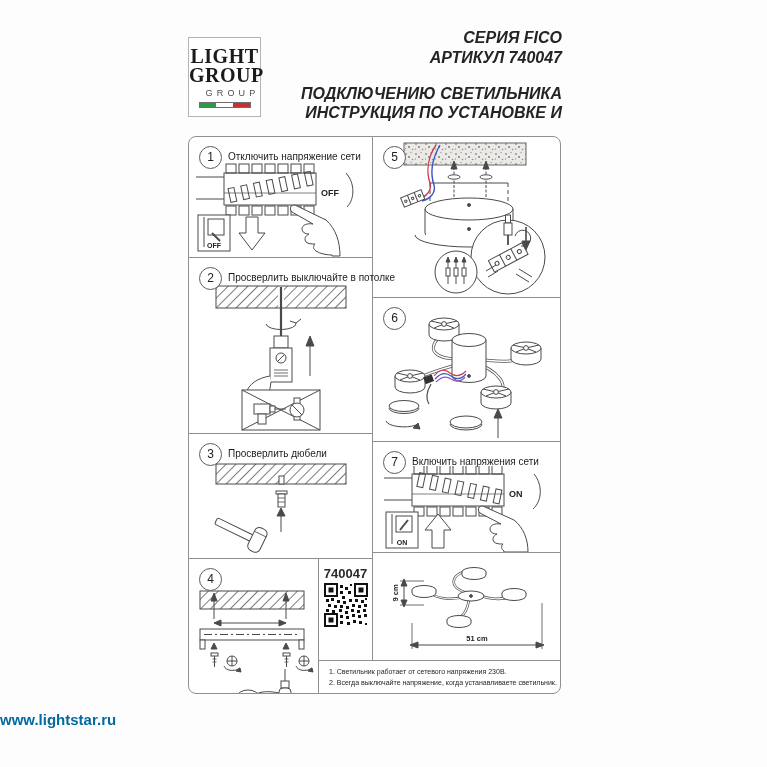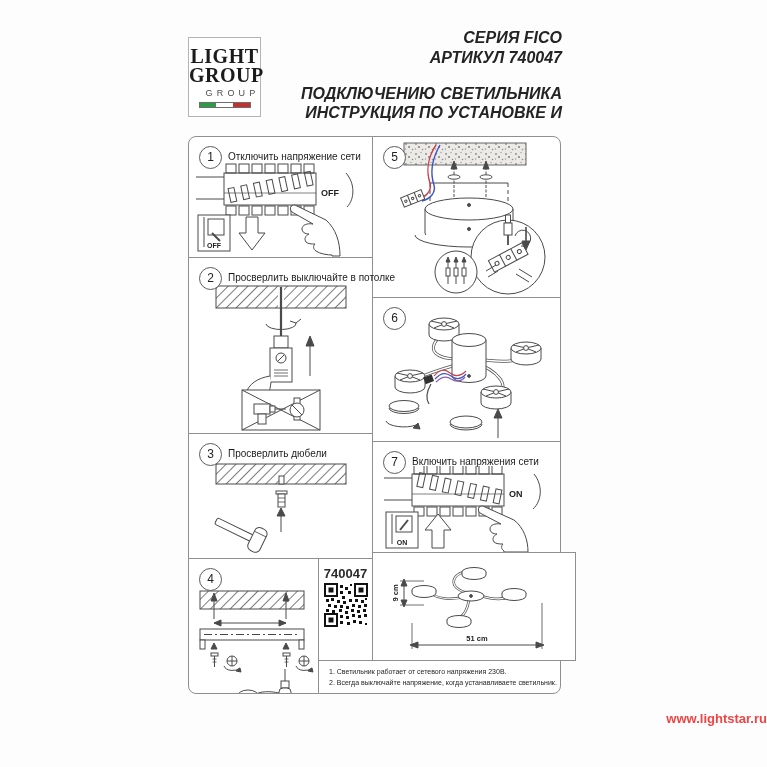--- a/index.html
+++ b/index.html
@@ -18,21 +18,21 @@
   .grid{position:absolute;left:188px;top:136px;width:373px;height:558px;}
   .cell{position:absolute;border:1px solid #8f8f8f;box-sizing:border-box;background:#fff;}
   .r-tl{border-top-left-radius:8px}.r-tr{border-top-right-radius:8px}
   .r-bl{border-bottom-left-radius:8px}.r-br{border-bottom-right-radius:8px}
   .num{position:absolute;left:10px;top:9px;width:21px;height:21px;border:1px solid #5c5c5c;border-radius:50%;text-align:center;line-height:21px;font-size:12px;background:#fff;z-index:3;}
   .lbl{position:absolute;left:39px;top:14px;font-size:10px;font-weight:normal;color:#1c1c1c;white-space:nowrap;z-index:3;}
   .ill{position:absolute;z-index:1;}
   svg text{font-family:"Liberation Sans",sans-serif;}
   .qr-num{position:absolute;top:7px;left:0;width:100%;text-align:center;font-size:13px;font-weight:bold;color:#2a2a2a;}
   .notes-txt{padding:5px 4px 0 10px;font-size:7px;line-height:1.6;color:#1f1f1f;white-space:nowrap;}
-  .footer{position:absolute;left:0;top:711px;width:100%;text-align:right;font-weight:bold;font-size:13px;color:#ef4444;}
+  .footer{position:absolute;left:0;top:711px;width:100%;text-align:left;font-weight:bold;font-size:15px;color:#0369a1;}
 </style>
 </head>
 <body>
 
 <div class="canvas">
 
   <svg width="0" height="0" style="position:absolute" aria-hidden="true">
     <defs>
       <pattern id="hatch" width="7" height="7" patternUnits="userSpaceOnUse" patternTransform="rotate(45)">
         <rect width="7" height="7" fill="#fff"></rect>
@@ -424,21 +424,21 @@
           <rect x="10" y="46" width="32" height="36" fill="#fff"></rect>
           <line x1="16" y1="48" x2="16" y2="78"></line>
           <rect x="20" y="50" width="16" height="16"></rect>
           <line x1="24" y1="64" x2="32" y2="54" stroke-width="2"></line>
           <text x="26" y="79" font-size="7" font-weight="bold" text-anchor="middle" fill="#222" stroke="none">ON</text>
         </g>
         <polygon points="62,48 75,64 68,64 68,82 56,82 56,64 49,64" fill="#fff"></polygon>
       </svg>
     </div>
 
-    <div class="cell" style="left:184px;top:416px;width:204px;height:109px;">
+    <div class="cell" style="left:184px;top:416px;width:189px;height:109px;">
       <svg class="ill" style="left:1px;top:2px;" width="187" height="104" viewBox="0 0 187 104" fill="none" stroke="#4a4a4a" stroke-width="1">
         <g>
           <path d="M95,38 C72,34 76,16 100,15" stroke-width="2.6" stroke="#555"></path>
             <path d="M95,38 C72,34 76,16 100,15" stroke-width="1.2" stroke="#fff"></path>
           <path d="M93,41 C74,47 62,43 52,36" stroke-width="2.6" stroke="#555"></path>
             <path d="M93,41 C74,47 62,43 52,36" stroke-width="1.2" stroke="#fff"></path>
           <path d="M107,41 C124,46 134,44 140,39" stroke-width="2.6" stroke="#555"></path>
             <path d="M107,41 C124,46 134,44 140,39" stroke-width="1.2" stroke="#fff"></path>
           <path d="M95,45 C93,57 89,61 85,63" stroke-width="2.6" stroke="#555"></path>
             <path d="M95,45 C93,57 89,61 85,63" stroke-width="1.2" stroke="#fff"></path>

